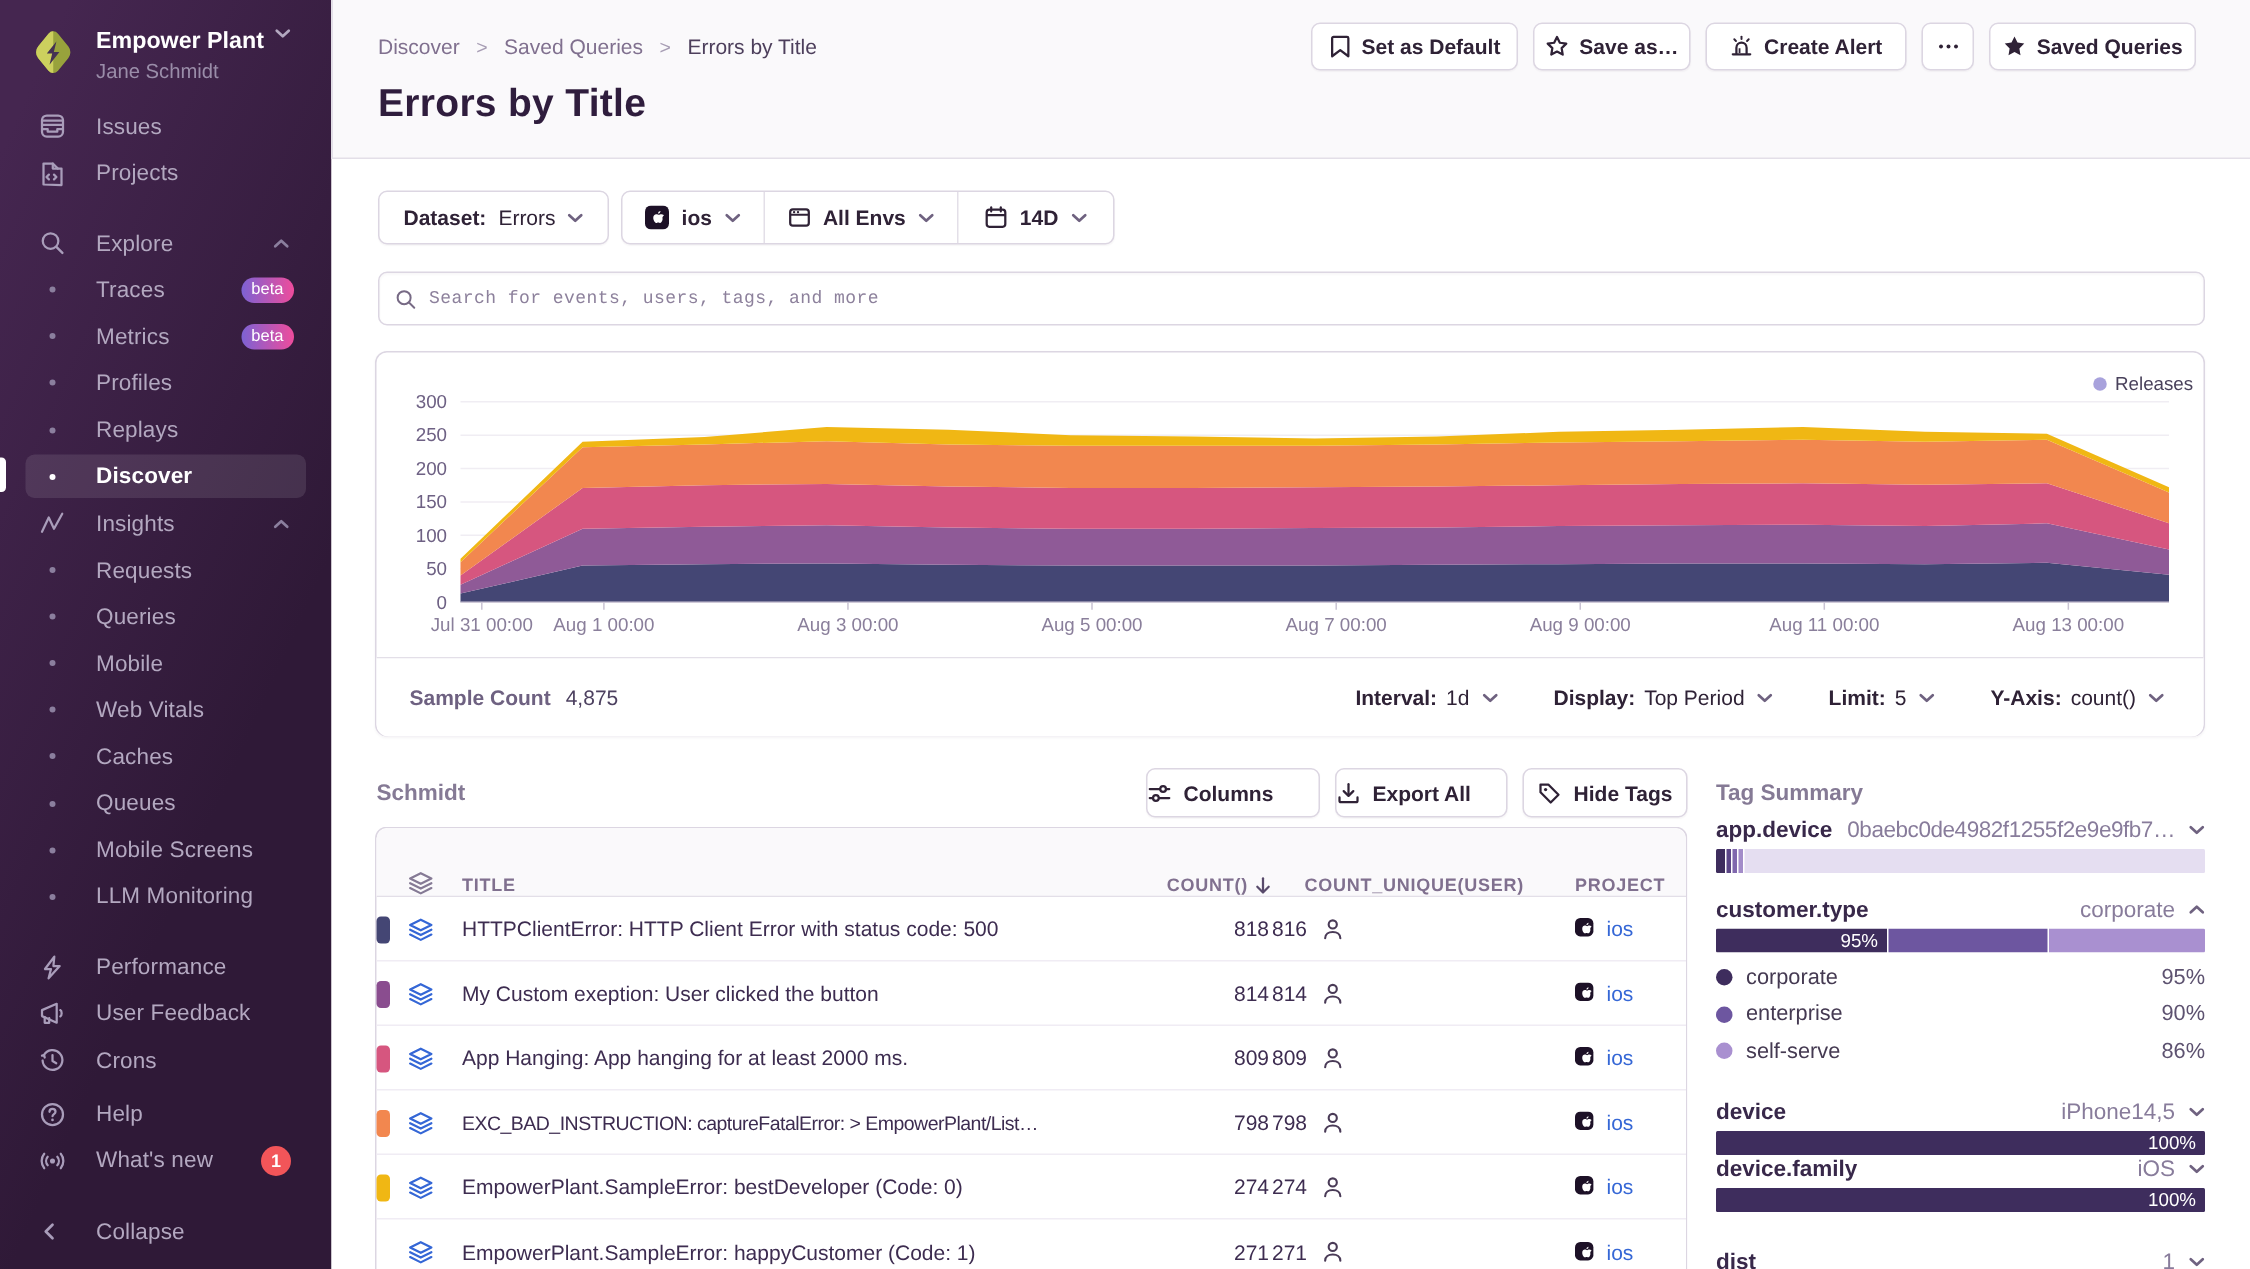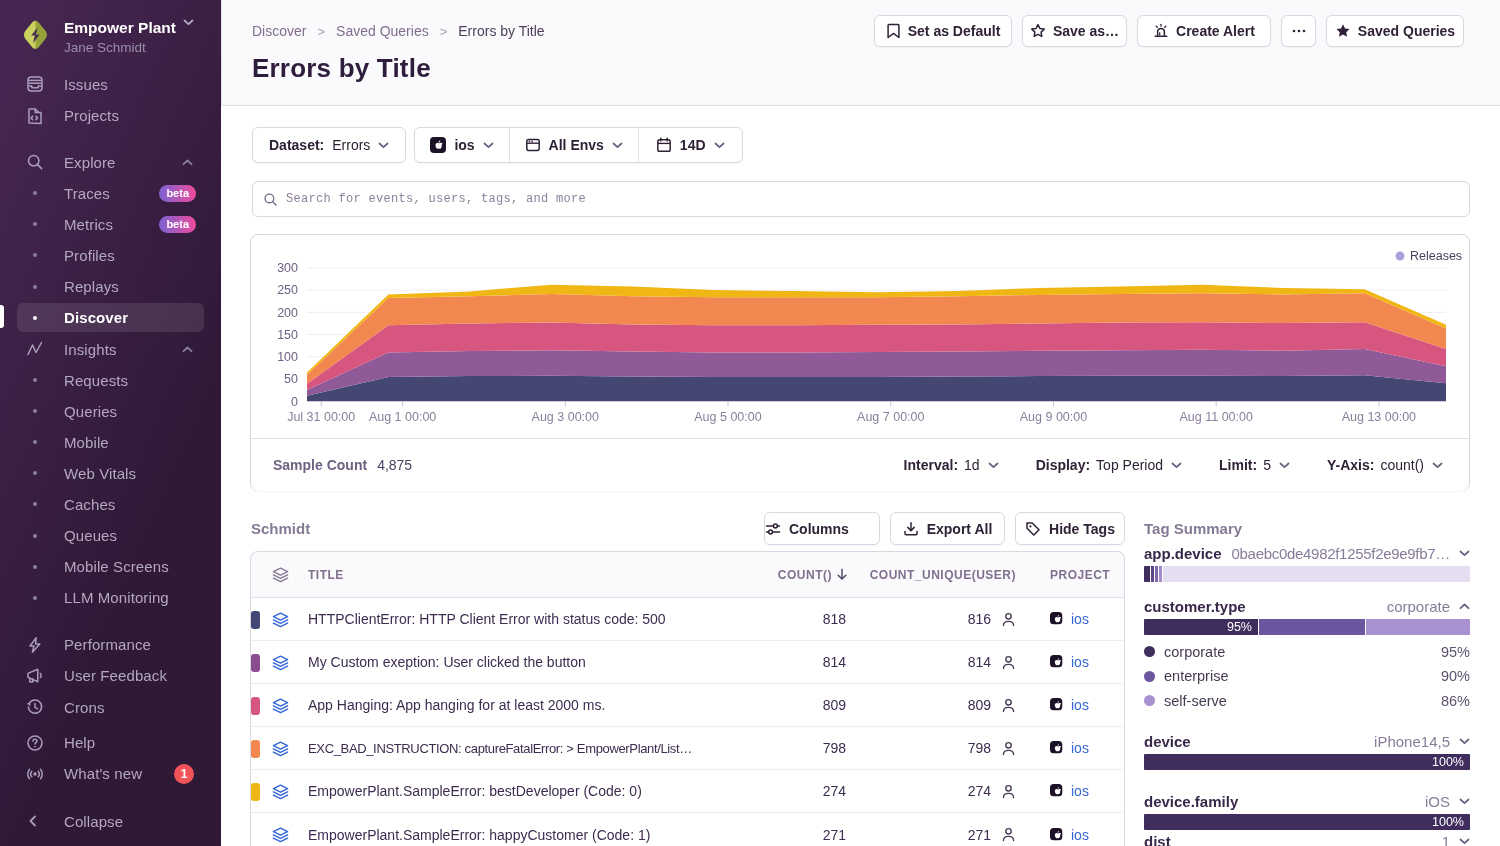--- a/index.html
+++ b/index.html
@@ -5,21 +5,21 @@
 html,body{width:1500px;height:846px;overflow:hidden;font-family:"Liberation Sans",sans-serif;background:#fff}
 body{position:relative}
 
 .sidebar{position:absolute;left:0;top:0;width:221px;height:846px;background:linear-gradient(294.17deg,#2f1937 35.57%,#452650 92.42%);}
 .srow{position:absolute;left:0;width:221px;height:31px;display:flex;align-items:center}
 .sic{width:18px;height:18px;margin-left:26px;color:#a99dbA;display:flex;align-items:center}
 .slb{margin-left:20px;font-size:15px;color:#b3a8c0;letter-spacing:.1px;white-space:nowrap}
 .sdot{width:4px;height:4px;border-radius:50%;background:#8b7f9e;margin-left:33px;margin-right:7px}
 .sdot + .slb{margin-left:20px}
 .schv{margin-left:auto;margin-right:28px;color:#8b7f9e;display:flex}
-.beta{margin-left:auto;margin-right:25px;height:17px;padding:0 7px;border-radius:9px;background:linear-gradient(90deg,#7d62d3,#ee4c9c);color:#fff;font-size:11px;font-weight:700;display:flex;align-items:center}
+.beta{margin-left:auto;margin-right:25px;height:17px;padding:0 7px;border-radius:9px;background:linear-gradient(90deg,#7d62d3,#ee4c9c);color:#fff;font-size:11px;font-weight:400;display:flex;align-items:center}
 .badge{margin-left:auto;margin-right:27px;width:20px;height:20px;border-radius:50%;background:#f25559;color:#fff;font-size:12px;font-weight:700;display:flex;align-items:center;justify-content:center}
 .active-bg{position:absolute;left:17px;top:302.5px;width:187px;height:29px;border-radius:6px;background:rgba(255,255,255,.10)}
 .active-bar{position:absolute;left:0;top:305px;width:4px;height:23px;border-radius:0 3px 3px 0;background:#fff}
 .logo-row{position:absolute;left:22px;top:18px;display:flex}
 .logo-txt{margin-left:15px}
 .lt1{font-size:15.5px;font-weight:700;color:#fff;margin-top:1px;display:flex;align-items:flex-start;gap:7px}
 .lt1 .chv{color:#b3a8c0}
 .lt2{font-size:13.5px;color:#9a8da9;margin-top:3px}
 
 .main{position:absolute;left:221px;top:0;width:1279px;height:846px;background:#fff}
@@ -52,27 +52,27 @@
 .sc-val{margin-left:10px;font-size:14px;color:#4d4160}
 .cctrl{margin-left:auto;margin-right:26px;display:flex;gap:37px;font-size:14px;color:#2f2236}
 .cctrl .grp{display:flex;align-items:center;gap:6px}
 .cctrl .chv{color:#6f6280;margin-left:2px}
 
 .res-head{position:absolute;left:29px;top:512px;width:875px;height:33px}
 .res-lab{position:absolute;left:1px;top:8px;font-size:15px;font-weight:700;color:#857a95}
 .res-btns{position:absolute;right:0;top:0;display:flex;gap:10px}
 .btn2{height:33px;background:#fff;border:1px solid #dcd6e2;border-radius:6px;display:flex;align-items:center;gap:8px;padding:0 11px;font-size:14px;font-weight:700;color:#2f2236;box-shadow:0 1px 1px rgba(40,20,60,.04)}
 .table{position:absolute;left:29px;top:551px;width:875px;background:#fff;border:1px solid #dcd6e2;border-radius:8px 8px 0 0;border-bottom:none}
-.th{height:46px;background:#faf9fb;border-bottom:1px solid #e3dfe8;border-radius:8px 8px 0 0;display:flex;align-items:center;font-size:12px;font-weight:700;color:#80708f;letter-spacing:.5px}
+.th{height:46px;background:#faf9fb;border-bottom:1px solid #e3dfe8;border-radius:8px 8px 0 0;display:flex;align-items:flex-end;font-size:12px;font-weight:700;color:#80708f;letter-spacing:.5px}
 .tr{height:43px;display:flex;align-items:center;position:relative;border-bottom:1px solid #f0ecf4;font-size:14px;color:#3d2c50}
 .tr:last-child{border-bottom:none}
 .c-ic{flex:0 0 36px;margin-left:21px;display:flex;align-items:center}
 .c-title{flex:0 0 390px;white-space:nowrap;overflow:hidden;text-overflow:ellipsis}
 .c-count{flex:0 0 150px;text-align:right;padding-right:2px}
-.c-uniq{flex:0 0 172px;display:flex;align-items:center;justify-content:flex-end;gap:10px;padding-right:4px}
+.c-uniq{flex:0 0 172px;display:flex;align-items:center;justify-content:flex-start;gap:10px;padding-right:4px}
 .c-proj{flex:0 0 120px;padding-left:30px;display:flex;align-items:center;gap:7px}
 .plink{color:#3567d6}
 .chip{position:absolute;left:0;top:12.5px;width:9px;height:18px;border-radius:3px}
 .h-count{flex:0 0 150px;text-align:right;display:flex;align-items:center;justify-content:flex-end;gap:4px}
 .h-uniq{flex:0 0 172px;text-align:right;padding-right:4px}
 .h-proj{flex:0 0 120px;padding-left:30px}
 
 .tags{position:absolute;left:923px;top:513px;width:326px;height:333px;overflow:hidden}
 .tg-head{position:absolute;left:0;top:7px;font-size:15px;font-weight:700;color:#857a95}
 .tg-sec{position:absolute;left:0;width:326px}
@@ -450,21 +450,21 @@
   </div>
   <div class="res-head">
     <div class="res-lab">Schmidt</div>
     <div class="res-btns">
       <div class="btn2" style="width:116px;justify-content:flex-start;padding:0"><svg width="16" height="16" viewBox="0 0 16 16">
             <line x1="1.5" y1="5" x2="14.5" y2="5" stroke="currentColor" stroke-width="1.5" stroke-linecap="round"></line>
             <circle cx="10.4" cy="5" r="1.9" fill="#fff" stroke="currentColor" stroke-width="1.5"></circle>
             <line x1="1.5" y1="11" x2="14.5" y2="11" stroke="currentColor" stroke-width="1.5" stroke-linecap="round"></line>
             <circle cx="5.6" cy="11" r="1.9" fill="#fff" stroke="currentColor" stroke-width="1.5"></circle>
           </svg>Columns</div>
-      <div class="btn2" style="width:115px;justify-content:center;padding:0"><svg width="16" height="16" viewBox="0 0 16 16">
+      <div class="btn2" style="width:115px;padding:0"><svg width="16" height="16" viewBox="0 0 16 16">
             <line x1="8" y1="1.8" x2="8" y2="9.2" stroke="currentColor" stroke-width="1.5" stroke-linecap="round"></line>
             <polyline points="4.8,6.4 8,9.6 11.2,6.4" fill="none" stroke="currentColor" stroke-width="1.5" stroke-linecap="round" stroke-linejoin="round"></polyline>
             <path d="M2 10.6v2.2a1 1 0 0 0 1 1h10a1 1 0 0 0 1-1v-2.2" fill="none" stroke="currentColor" stroke-width="1.5" stroke-linecap="round" stroke-linejoin="round"></path>
           </svg>Export All</div>
       <div class="btn2" style="width:110px;justify-content:center;padding:0"><svg width="16" height="16" viewBox="0 0 16 16">
             <path d="M2 2h5.2L14 8.8 8.8 14 2 7.2z" fill="none" stroke="currentColor" stroke-width="1.5" stroke-linecap="round" stroke-linejoin="round"></path>
             <circle cx="5.4" cy="5.4" r="1.1" fill="currentColor"></circle>
           </svg>Hide Tags</div>
     </div>
   </div>
@@ -705,21 +705,21 @@
               <polyline points="1.5,1.5 5.5,5.2 9.5,1.5" fill="none" stroke="currentColor" stroke-width="1.8" stroke-linecap="round" stroke-linejoin="round"></polyline>
             </svg>
           </span>
         </div>
   <div class="tg-bar">
           <span style="flex:1;background:#3e2d5d;position:relative">
             <i class="pctin">100%</i>
           </span>
         </div>
 </div>
-<div class="tg-sec" style="top:281px">
+<div class="tg-sec" style="top:259px">
   <div class="tg-row">
           <span class="tg-name">device.family</span>
           <span class="tg-val">iOS</span>
           <span class="tg-chv">
             <svg class="chv" width="11" height="7" viewBox="0 0 11 7">
               <polyline points="1.5,1.5 5.5,5.2 9.5,1.5" fill="none" stroke="currentColor" stroke-width="1.8" stroke-linecap="round" stroke-linejoin="round"></polyline>
             </svg>
           </span>
         </div>
   <div class="tg-bar">

